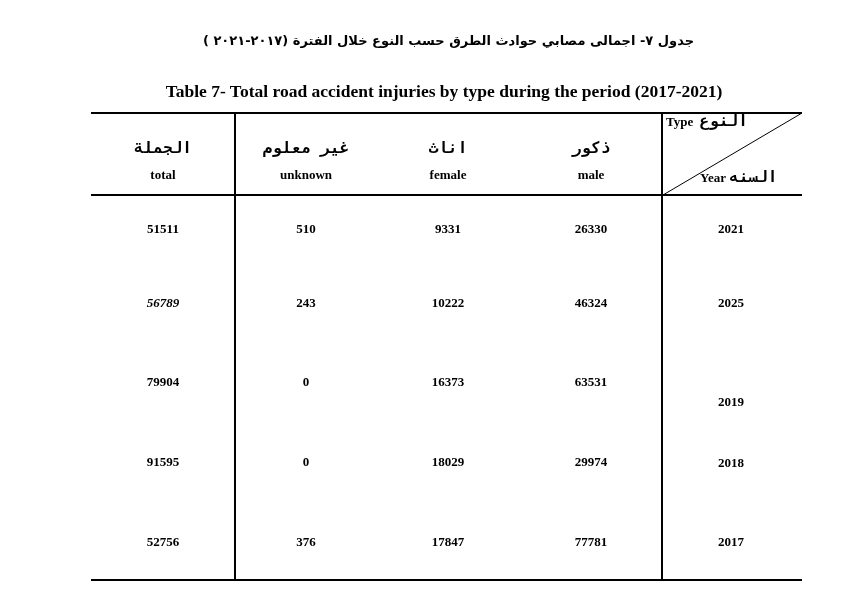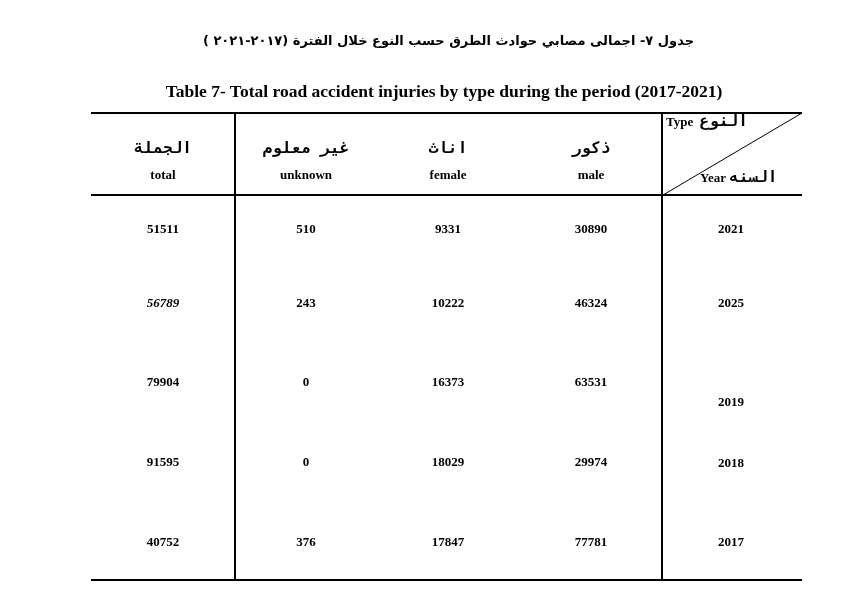--- a/index.html
+++ b/index.html
@@ -48,39 +48,39 @@
   <div class="cell" style="left:666px; top:111px; text-align:left; white-space:nowrap;">
     <span>Type</span>&nbsp;&nbsp;<span class="ar">النوع</span>
   </div>
   <div class="cell" style="left:700px; width:99px; top:167px; text-align:left; white-space:nowrap;">
     <span>Year</span>&nbsp;<span class="ar">السنه</span>
   </div>
 
   <div class="cell" style="left:120px; width:86px; top:221px;">51511</div>
   <div class="cell" style="left:256px; width:100px; top:221px;">510</div>
   <div class="cell" style="left:398px; width:100px; top:221px;">9331</div>
-  <div class="cell" style="left:541px; width:100px; top:221px;">30890</div>
+  <div class="cell" style="left:541px; width:100px; top:221px;">26330</div>
   <div class="cell" style="left:681px; width:100px; top:221px;">2021</div>
 
   <div class="cell" style="left:120px; width:86px; top:295px;font-style:italic;">56789</div>
   <div class="cell" style="left:256px; width:100px; top:295px;">243</div>
   <div class="cell" style="left:398px; width:100px; top:295px;">10222</div>
   <div class="cell" style="left:541px; width:100px; top:295px;">46324</div>
   <div class="cell" style="left:681px; width:100px; top:295px;">2025</div>
 
   <div class="cell" style="left:120px; width:86px; top:374px;">79904</div>
   <div class="cell" style="left:256px; width:100px; top:374px;">0</div>
   <div class="cell" style="left:398px; width:100px; top:374px;">16373</div>
   <div class="cell" style="left:541px; width:100px; top:374px;">63531</div>
   <div class="cell" style="left:681px; width:100px; top:374px;margin-top:20px;">2019</div>
 
   <div class="cell" style="left:120px; width:86px; top:454px;">91595</div>
   <div class="cell" style="left:256px; width:100px; top:454px;">0</div>
   <div class="cell" style="left:398px; width:100px; top:454px;">18029</div>
   <div class="cell" style="left:541px; width:100px; top:454px;">29974</div>
   <div class="cell" style="left:681px; width:100px; top:455px;">2018</div>
 
-  <div class="cell" style="left:120px; width:86px; top:534px;">40752</div>
+  <div class="cell" style="left:120px; width:86px; top:534px;">52756</div>
   <div class="cell" style="left:256px; width:100px; top:534px;">376</div>
   <div class="cell" style="left:398px; width:100px; top:534px;">17847</div>
   <div class="cell" style="left:541px; width:100px; top:534px;">77781</div>
   <div class="cell" style="left:681px; width:100px; top:534px;">2017</div>
 </div>
 
 </body></html>

